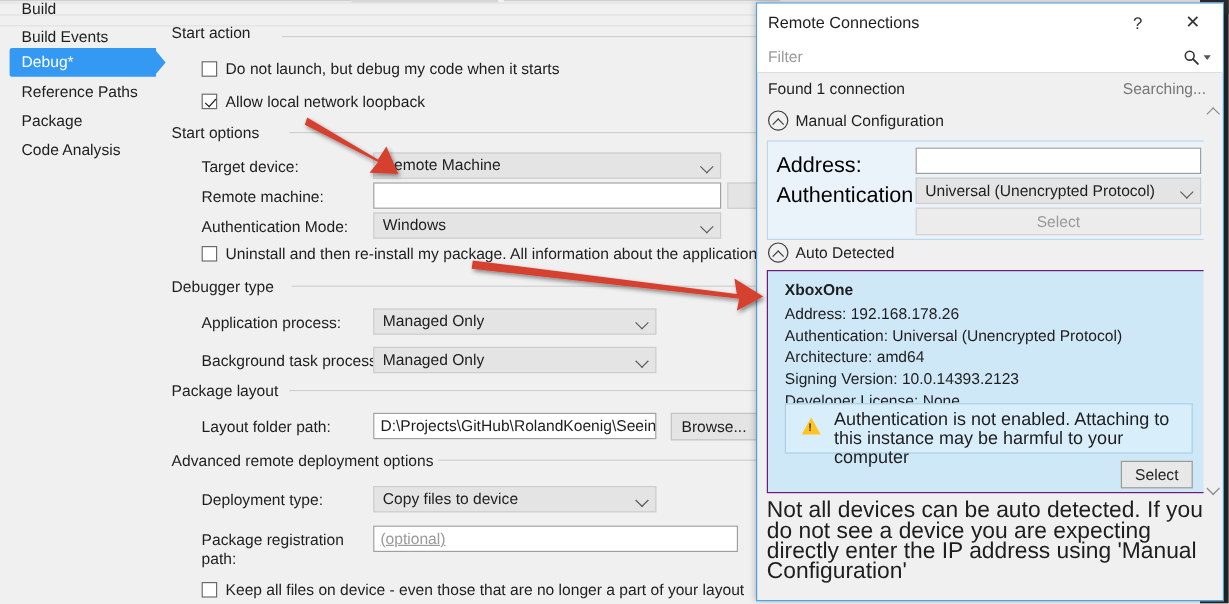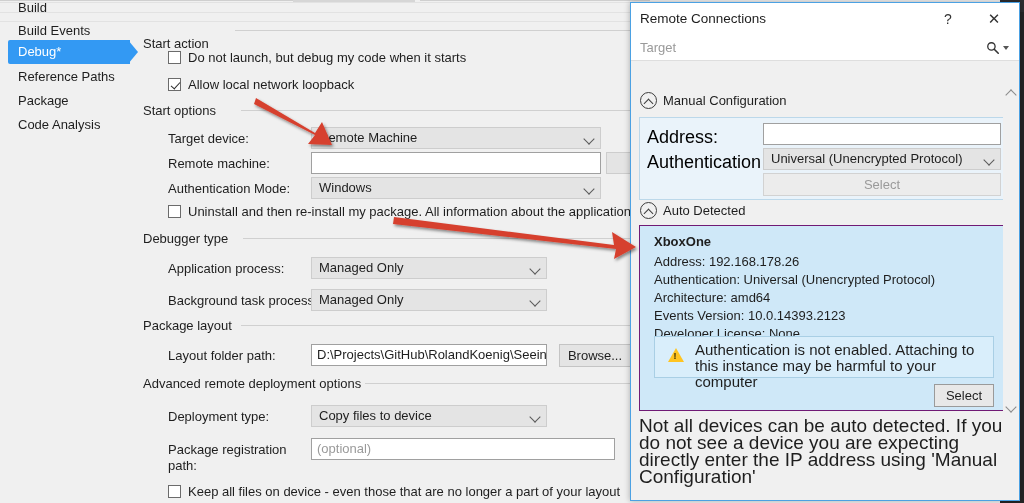--- a/index.html
+++ b/index.html
@@ -147,21 +147,21 @@
     <div class="nav-item" style="top:89px;">
       <span>Package</span>
     </div>
     <div class="nav-item" style="top:113px;">
       <span>Code Analysis</span>
     </div>
   </div>
 
   <div id="form">
 
-    <div class="group-head" style="left:0;top:18px;">Start action</div>
+    <div class="group-head" style="left:0;top:2px;">Start action</div>
     <div class="group-rule" style="left:92px;top:12px;width:760px;"></div>
 
     <div class="cbrow" style="left:25px;top:32px;">
       <span class="cbox"></span><span>Do not launch, but debug my code when it starts</span>
     </div>
     <div class="cbrow" style="left:25px;top:59px;">
       <span class="cbox on"></span><span>Allow local network loopback</span>
     </div>
 
     <div class="group-head" style="left:0;top:85px;">Start options</div>
@@ -218,21 +218,21 @@
     <div class="group-head" style="left:0;top:358px;">Advanced remote deployment options</div>
     <div class="group-rule" style="left:222px;top:365px;width:630px;"></div>
 
     <div class="fld-label" style="left:25px;top:391px;">Deployment type:</div>
     <div class="combo" style="left:168px;top:387px;width:236px;">
       <span class="cv">Copy files to device</span>
       <span class="caret"></span>
     </div>
 
     <div class="fld-label" style="left:25px;top:424px;width:130px;line-height:16px;white-space:normal;">Package registration path:</div>
-    <div class="textbox ph" style="left:168px;top:420px;width:304px;">
+    <div class="textbox ph" style="left:168px;top:420px;width:304px;text-decoration:underline;">
       <span>(optional)</span>
     </div>
 
     <div class="cbrow" style="left:25px;top:466px;">
       <span class="cbox"></span><span>Keep all files on device - even those that are no longer a part of your layout</span>
     </div>
   </div>
 
   <div id="dark-panel">
     <div class="dl" style="top:4px;">r</div>
@@ -261,28 +261,32 @@
 
 <div id="dlg">
 
   <div id="dlg-title">
     <div class="t">Remote Connections</div>
     <div class="dlg-icon" id="dlg-help">?</div>
     <div class="dlg-icon" id="dlg-close">✕</div>
   </div>
 
   <div id="filter-row">
-    <div class="fph">Target</div>
+    <div class="fph">Filter</div>
     <svg id="search-ico" viewBox="0 0 16 16">
       <circle cx="6.2" cy="6.2" r="4.2" fill="none" stroke="#333" stroke-width="1.5"></circle>
       <line x1="9.4" y1="9.4" x2="14" y2="14" stroke="#333" stroke-width="1.8" stroke-linecap="round"></line>
     </svg>
     <div id="search-caret"></div>
   </div>
 
+  <div id="found-row">
+    <div class="l">Found 1 connection</div>
+    <div class="r">Searching...</div>
+  </div>
 
   <div class="chev-circle" style="left:9px;top:89px;"></div>
   <div class="sect-label" style="left:32px;top:90px;">Manual Configuration</div>
 
   <div id="manual">
     <div class="ml" style="left:7px;top:9px;">Address:</div>
     <div class="textbox" style="left:123px;top:5px;width:238px;">
       <span></span>
     </div>
 
@@ -298,21 +302,21 @@
   </div>
 
   <div class="chev-circle" style="left:9px;top:199px;"></div>
   <div class="sect-label" style="left:32px;top:200px;">Auto Detected</div>
 
   <div id="auto-card">
     <div class="dev-name">XboxOne</div>
     <div class="dl" style="top:28px;">Address: 192.168.178.26</div>
     <div class="dl" style="top:46px;">Authentication: Universal (Unencrypted Protocol)</div>
     <div class="dl" style="top:64px;">Architecture: amd64</div>
-    <div class="dl" style="top:82px;">Events Version: 10.0.14393.2123</div>
+    <div class="dl" style="top:82px;">Signing Version: 10.0.14393.2123</div>
     <div class="dl" style="top:100px;">Developer License: None</div>
 
     <div id="warn">
       <div id="warn-ico"></div>
       <div class="wt">Authentication is not enabled. Attaching to this instance may be harmful to your computer</div>
     </div>
 
     <div class="btn" id="sel-dev">
       <span>Select</span>
     </div>

